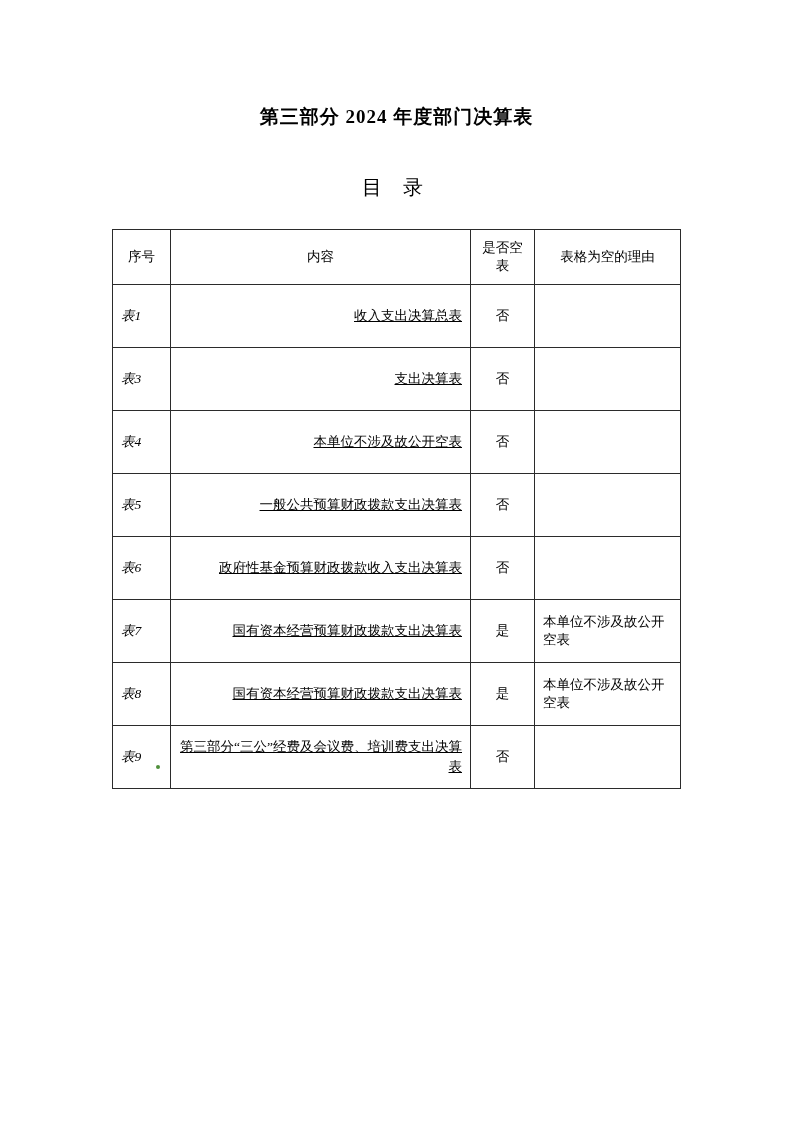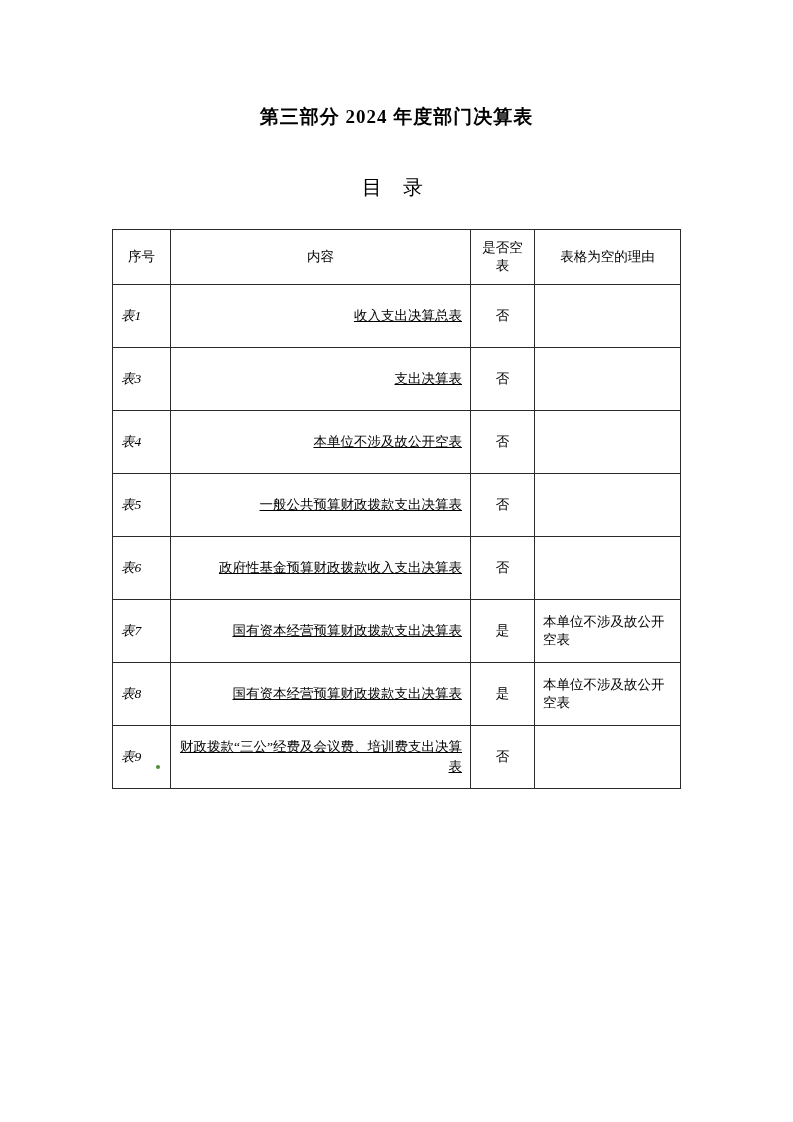--- a/index.html
+++ b/index.html
@@ -150,21 +150,21 @@
         <td class="col-reason">本单位不涉及故公开空表</td>
       </tr>
       <tr>
         <td class="col-no">表8</td>
         <td class="col-content">国有资本经营预算财政拨款支出决算表</td>
         <td class="col-isempty">是</td>
         <td class="col-reason">本单位不涉及故公开空表</td>
       </tr>
       <tr>
         <td class="col-no">表9</td>
-        <td class="col-content">财政拨款“三公”经费及会议费、培训费支出决算表</td>
+        <td class="col-content">第三部分“三公”经费及会议费、培训费支出决算表</td>
         <td class="col-isempty">否</td>
         <td class="col-reason"></td>
       </tr>
     </tbody>
   </table>
 
   <div class="row-marker"></div>
 
 </div>
 

